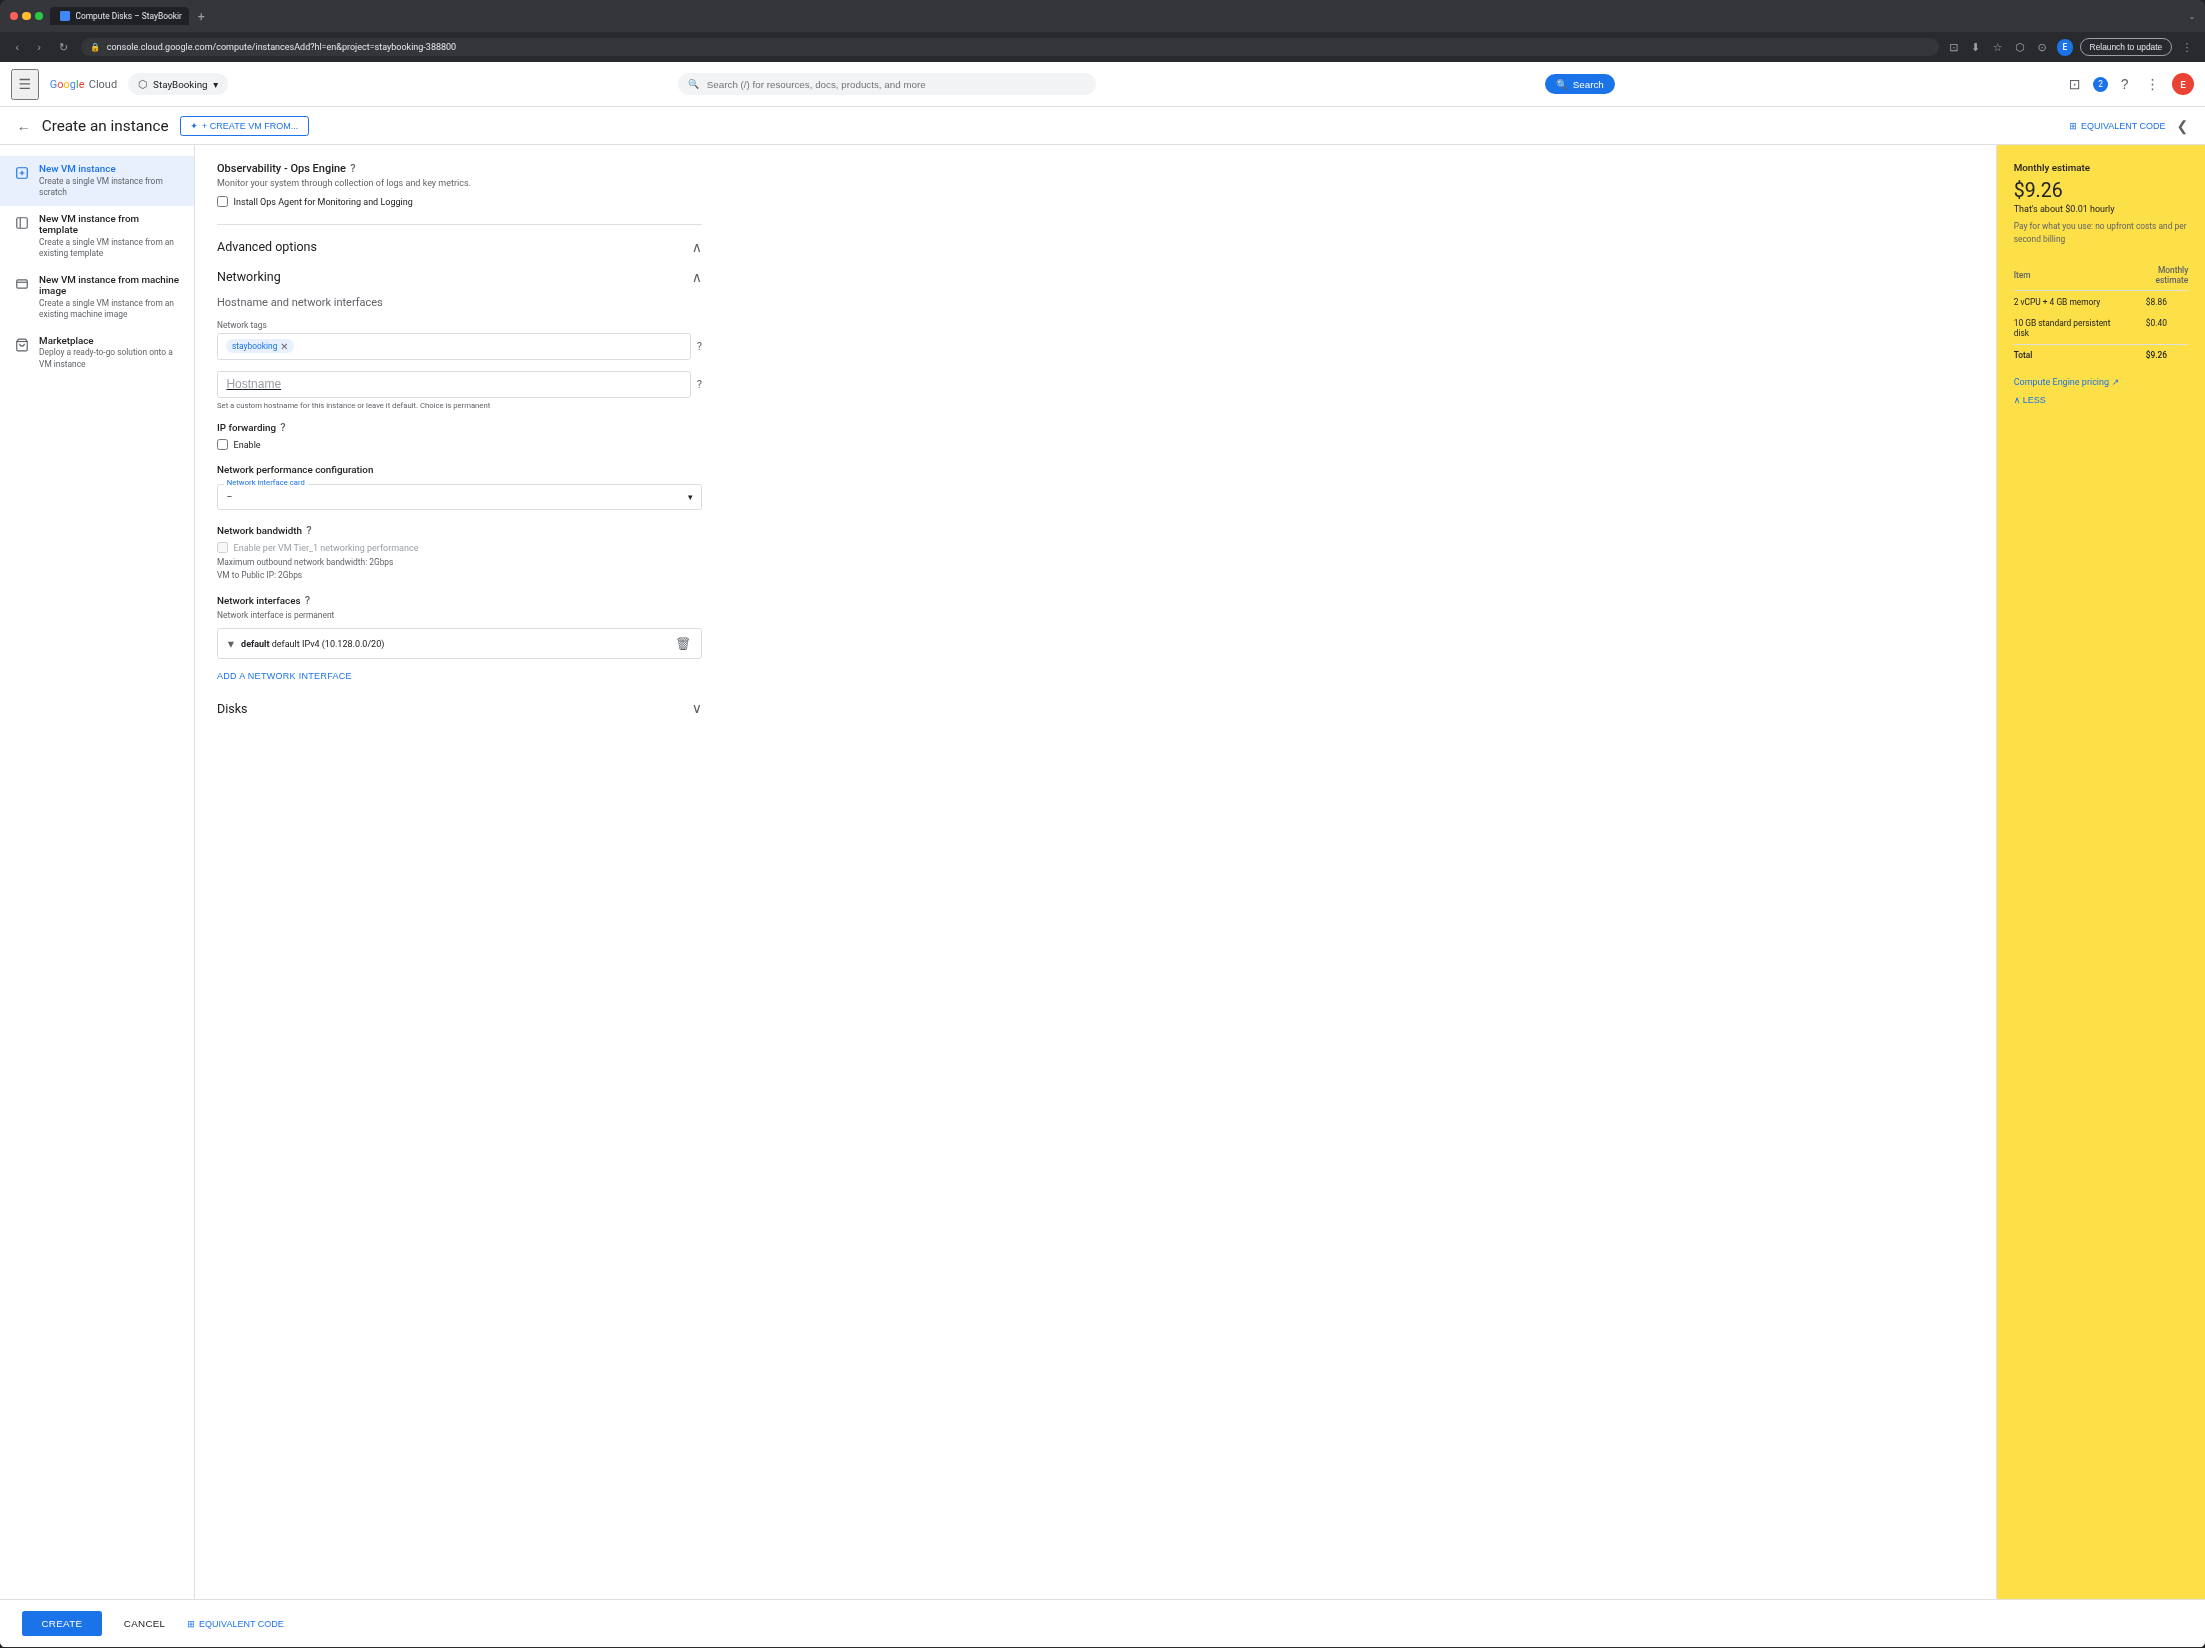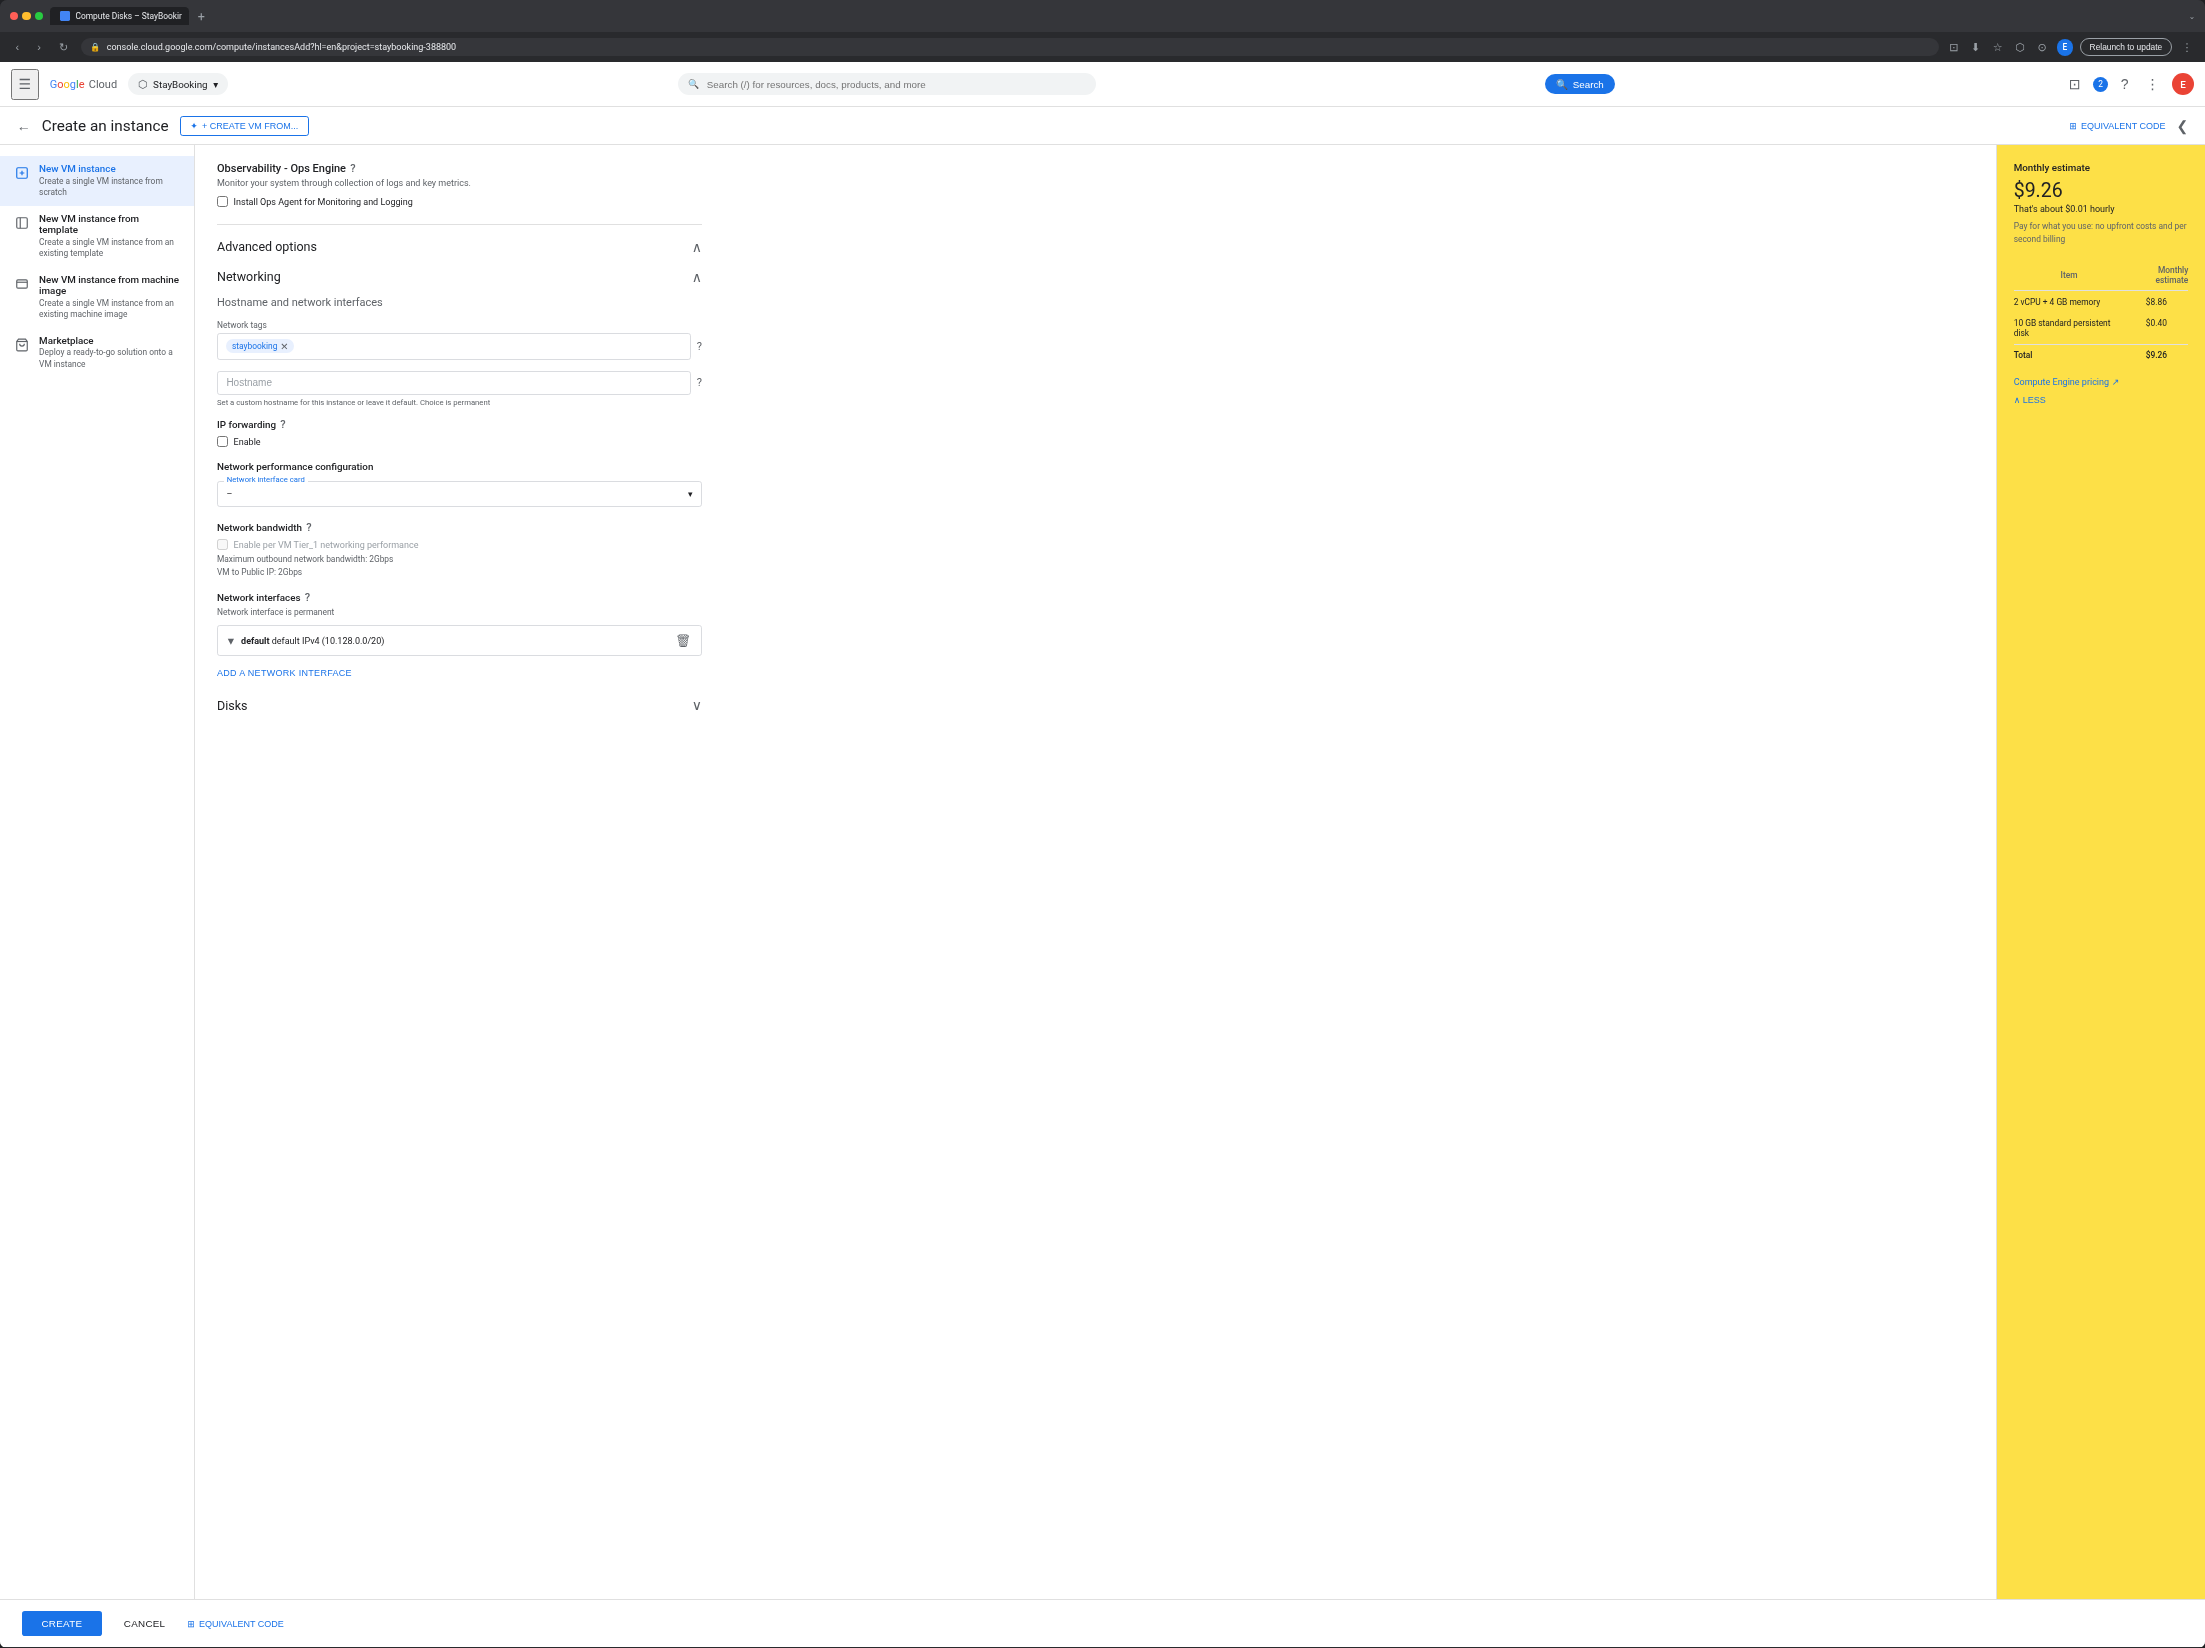--- a/index.html
+++ b/index.html
@@ -463,23 +463,24 @@
       color: #5f6368;
       font-size: 9.8px;
       display: flex;
       align-items: center;
     }
     .text-input {
       flex: 1;
       border: 0.7px solid #dadce0;
       border-radius: 2.8px;
       padding: 5.6px 8.4px;
-      font-size: 10px;
+      font-size: 12px;
       outline: none;
       color: #202124;
+      text-decoration: underline;
     }
     .text-input::placeholder { color: #9aa0a6; }
 
     .ip-forwarding-section {
       margin-bottom: 14px;
     }
     .ip-forwarding-title {
       font-size: 9.8px;
       font-weight: 500;
       color: #202124;
@@ -635,21 +636,21 @@
     }
     .estimate-table {
       width: 100%;
       border-collapse: collapse;
       margin-bottom: 11px;
     }
     .estimate-table th {
       font-size: 8.4px;
       color: #5f6368;
       font-weight: 500;
-      text-align: center;
+      text-align: left;
       padding: 5.6px 0;
       border-bottom: 0.7px solid #e0e0e0;
     }
     .estimate-table th:last-child { text-align: right; }
     .estimate-table td {
       font-size: 8.4px;
       color: #202124;
       padding: 5.6px 0;
       vertical-align: top;
     }

